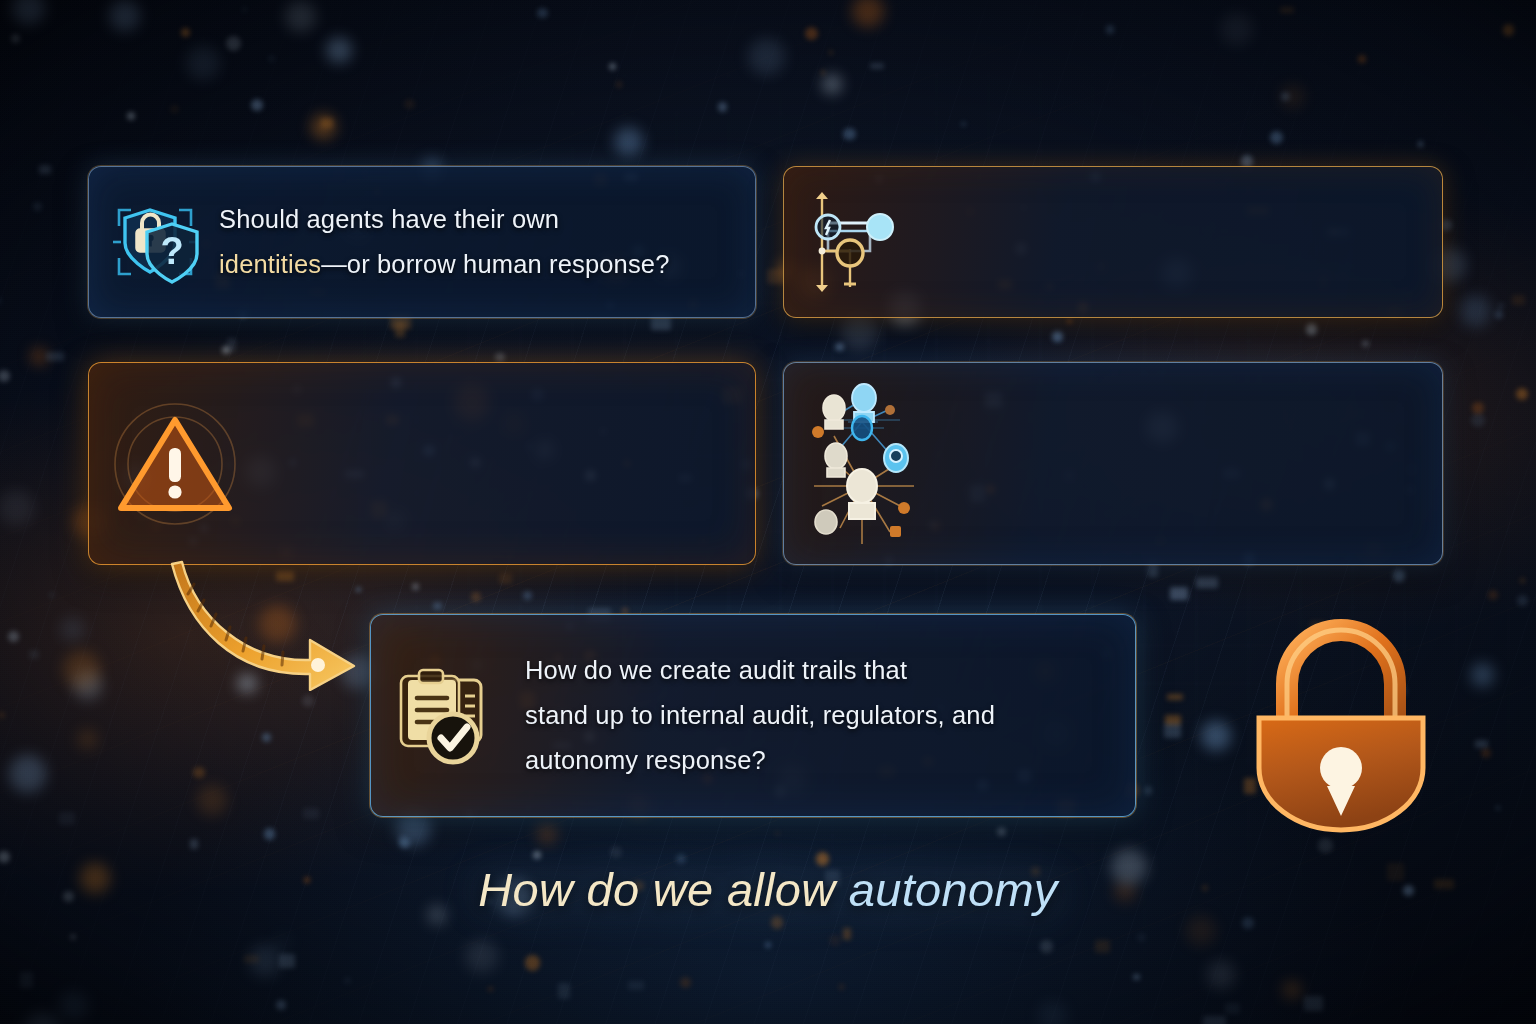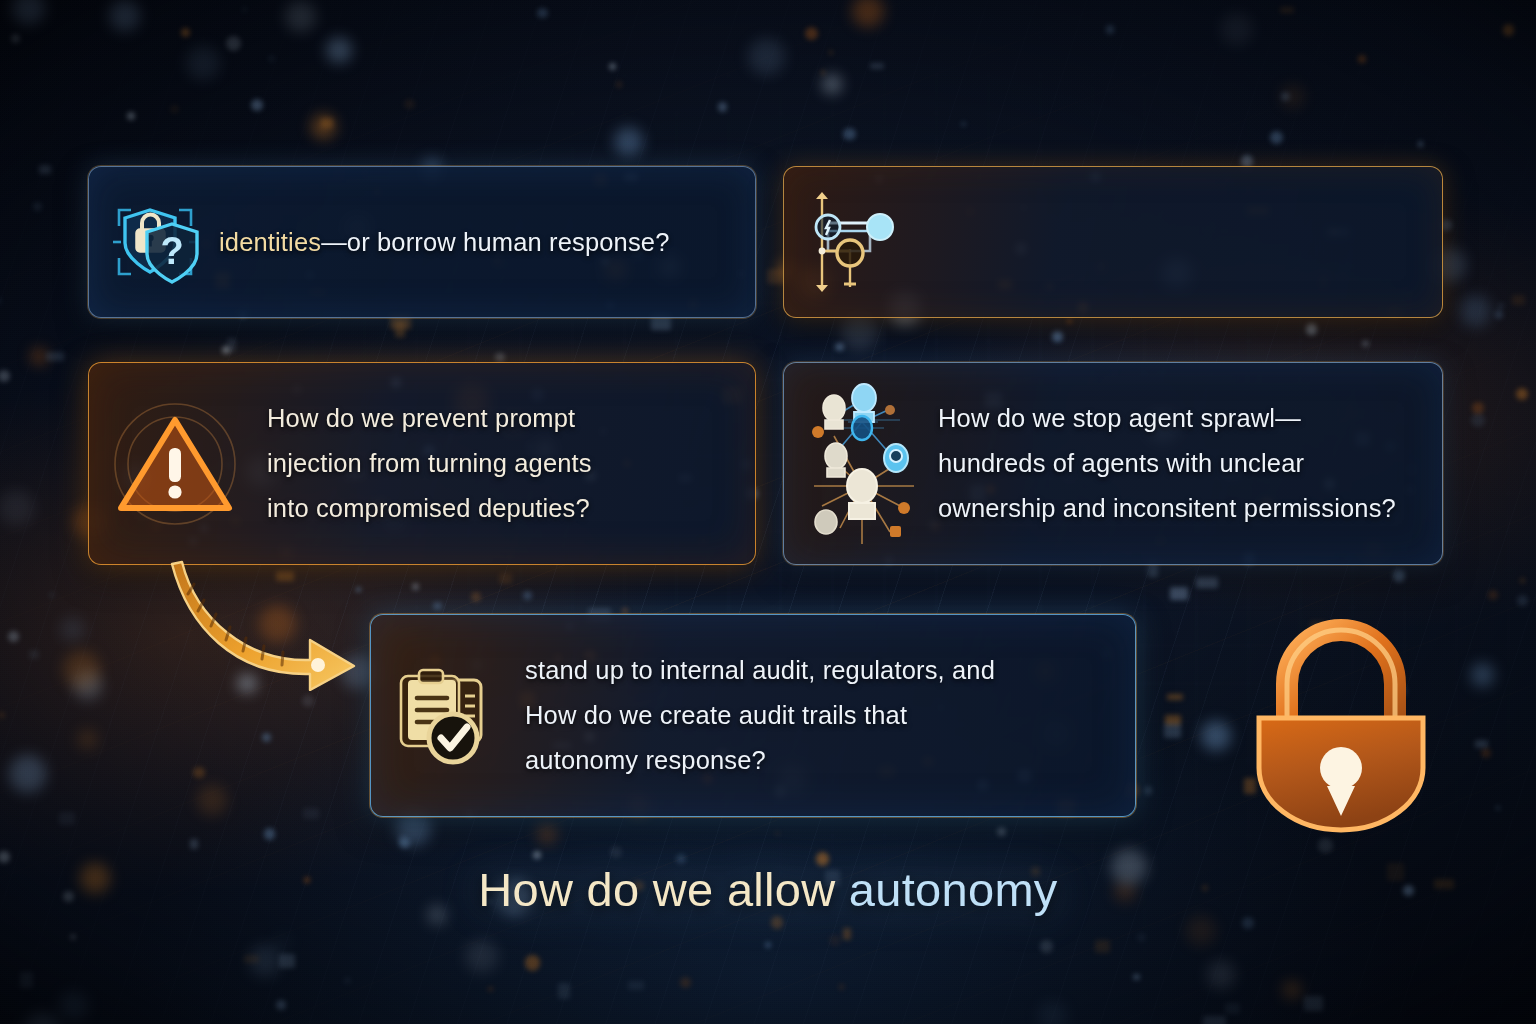--- a/index.html
+++ b/index.html
@@ -18,21 +18,21 @@
     overflow:hidden;
     background:
       radial-gradient(ellipse 60% 45% at 50% 96%, rgba(40,90,150,.30), transparent 70%),
       radial-gradient(ellipse 45% 35% at 12% 62%, rgba(190,95,25,.26), transparent 72%),
       radial-gradient(ellipse 40% 30% at 88% 40%, rgba(160,80,22,.22), transparent 72%),
       radial-gradient(ellipse 70% 50% at 50% 8%, rgba(12,20,36,.95), transparent 75%),
       linear-gradient(165deg,#060a14 0%,#0a1222 28%,#0d1526 55%,#0a1322 78%,#070c18 100%);
   }
 
   
-  .bg-layer { position:absolute; inset:0; pointer-events:none; }
+  .bg-layer { position:absolute; inset:0; pointer-events:none;font-style:italic; }
 
   
   #bg-blocks {
     opacity:.55;
     filter:blur(1.6px);
     background-image:
       linear-gradient(90deg, rgba(120,160,210,.10) 1px, transparent 1px),
       linear-gradient(0deg, rgba(120,160,210,.07) 1px, transparent 1px);
     background-size:52px 38px, 52px 38px;
     background-position:0 0, 0 0;
@@ -508,20 +508,21 @@
         <path d="M16 22 L41 14 L66 22 V47 C66 63 41 76 41 76 C41 76 16 63 16 47 Z" fill="rgba(20,70,110,.42)" stroke="#3fc4f0" stroke-width="3.4"></path>
         <rect x="27" y="33" width="29" height="23" rx="4" fill="#efe6c9" stroke="#efe6c9" stroke-width="1.5"></rect>
         <path d="M33 33 V27 a8.5 8.5 0 0 1 17 0 V33" fill="none" stroke="#efe6c9" stroke-width="4"></path>
         <circle cx="41.5" cy="42" r="3.2" fill="#1a2b3c"></circle>
         <rect x="40.2" y="43.5" width="2.6" height="7" fill="#1a2b3c"></rect>
         <path d="M38 36 L63 28 L88 36 V58 C88 74 63 86 63 86 C63 86 38 74 38 58 Z" fill="rgba(14,35,58,.88)" stroke="#4fd0f5" stroke-width="3.4"></path>
         <text x="63" y="68" font-family="'Liberation Sans',sans-serif" font-size="38" font-weight="600" fill="#bfe9fb" text-anchor="middle">?</text>
       </svg>
     </div>
     <div class="card-text">
+      <div><span class="txt-white">Should agents have their own </span></div>
       <div>
         <span class="hl">identities</span><span class="txt-white">—or borrow human response?</span>
       </div>
     </div>
   </div>
 
   <div class="card" id="card-privilege">
     <div class="card-icon">
       <svg width="94" height="110" viewBox="0 0 94 110">
         <g stroke="#e8c57c" stroke-width="2.4" fill="none">
@@ -551,25 +552,20 @@
       <svg width="132" height="132" viewBox="0 0 132 132">
         <g opacity=".35" stroke="#c98642" stroke-width="1.6" fill="none">
           <circle cx="66" cy="66" r="60"></circle>
             <circle cx="66" cy="66" r="47"></circle>
         </g>
         <path d="M66 22 L120 110 H12 Z" fill="rgba(198,86,18,.55)" stroke="#ff9a2e" stroke-width="6" stroke-linejoin="round"></path>
         <rect x="60" y="50" width="12" height="34" rx="5.5" fill="#fff6e8"></rect>
         <circle cx="66" cy="94" r="6.6" fill="#fff6e8"></circle>
       </svg>
     </div>
-    <div class="card-text txt-cream">
-      <div>How do we prevent prompt</div>
-      <div>injection from turning agents</div>
-      <div>into compromised deputies?</div>
-    </div>
   </div>
 
   <div class="card" id="card-sprawl">
     <div class="card-icon" style="margin-right:14px;">
       <svg width="120" height="176" viewBox="0 0 120 176">
         <g stroke="#4aa3e0" stroke-width="1.6" fill="none" opacity=".8">
           <path d="M38 36 L58 24 M58 46 L58 26 M58 46 L84 34 M58 46 L36 72 M58 46 L86 78"></path>
           <path d="M44 46 H74 M58 14 V30 M30 52 H80 M22 44 L96 44" opacity=".45"></path>
         </g>
         <g stroke="#c08a4a" stroke-width="1.6" fill="none" opacity=".85">
@@ -602,25 +598,20 @@
         </g>
         <circle cx="92" cy="80" r="6" fill="rgba(12,40,66,.85)" stroke="#d8f2ff" stroke-width="2"></circle>
         <g fill="#ece6d6" stroke="#f6f1e3" stroke-width="2">
           <ellipse cx="58" cy="110" rx="15" ry="17"></ellipse>
           <path d="M45 127 h26 v16 h-26 z"></path>
         </g>
         <g fill="#cfcabb" stroke="#e3ddcd" stroke-width="1.6">
           <ellipse cx="22" cy="146" rx="11" ry="12"></ellipse>
         </g>
       </svg>
-    </div>
-    <div class="card-text txt-white">
-      <div>How do we stop agent sprawl—</div>
-      <div>hundreds of agents with unclear</div>
-      <div>ownership and inconsitent permissions?</div>
     </div>
   </div>
 
   <div class="card" id="card-audit">
     <div class="card-icon" style="margin-right:22px;">
       <svg width="112" height="104" viewBox="0 0 112 104">
         <rect x="48" y="16" width="42" height="62" rx="7" fill="rgba(60,38,14,.75)" stroke="#e6cf90" stroke-width="3"></rect>
         <g stroke="#e6cf90" stroke-width="3">
           <path d="M74 32 H84"></path>
             <path d="M74 42 H84"></path>
@@ -632,22 +623,22 @@
         <g stroke="#4a3415" stroke-width="4.6" stroke-linecap="round">
           <path d="M26 34 H56"></path>
             <path d="M26 46 H56"></path>
             <path d="M26 58 H56"></path>
         </g>
         <circle cx="62" cy="74" r="24" fill="#17130c" stroke="#e9d49a" stroke-width="5"></circle>
         <path d="M50 74 L59 84 L76 63" fill="none" stroke="#fbf4e2" stroke-width="7" stroke-linecap="round" stroke-linejoin="round"></path>
       </svg>
     </div>
     <div class="card-text txt-white">
+      <div>How do we create audit trails that</div>
       <div>stand up to internal audit, regulators, and</div>
-      <div>How do we create audit trails that</div>
       <div>autonomy response?</div>
     </div>
   </div>
 
   <div id="flow-arrow">
     <svg width="230" height="135" viewBox="0 0 230 135">
       <defs>
         <linearGradient id="arrGrad" x1="0" y1="0" x2="1" y2="1">
           <stop offset="0%" stop-color="#c97a1c"></stop>
           <stop offset="55%" stop-color="#f6a72e"></stop>

